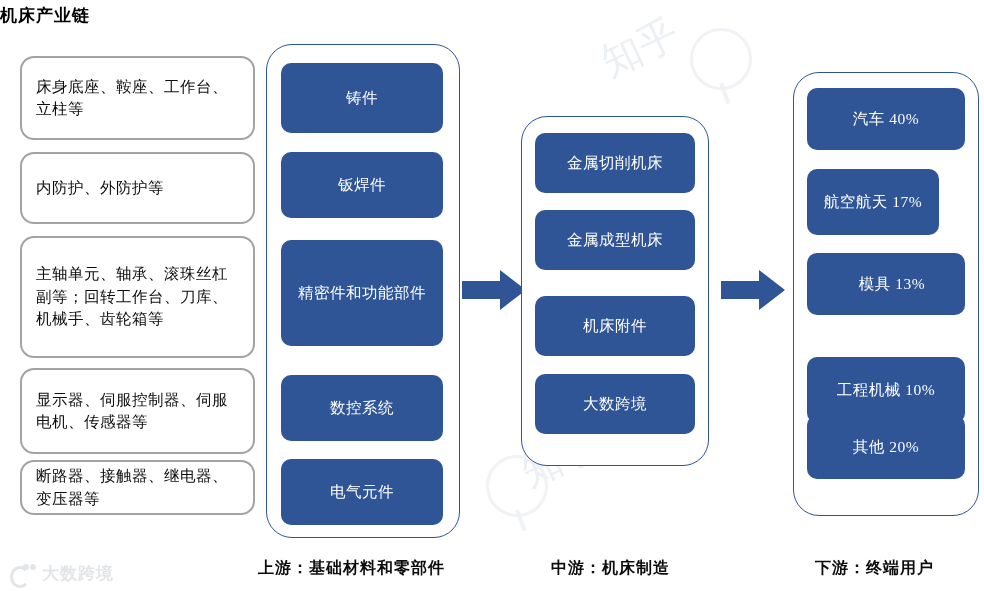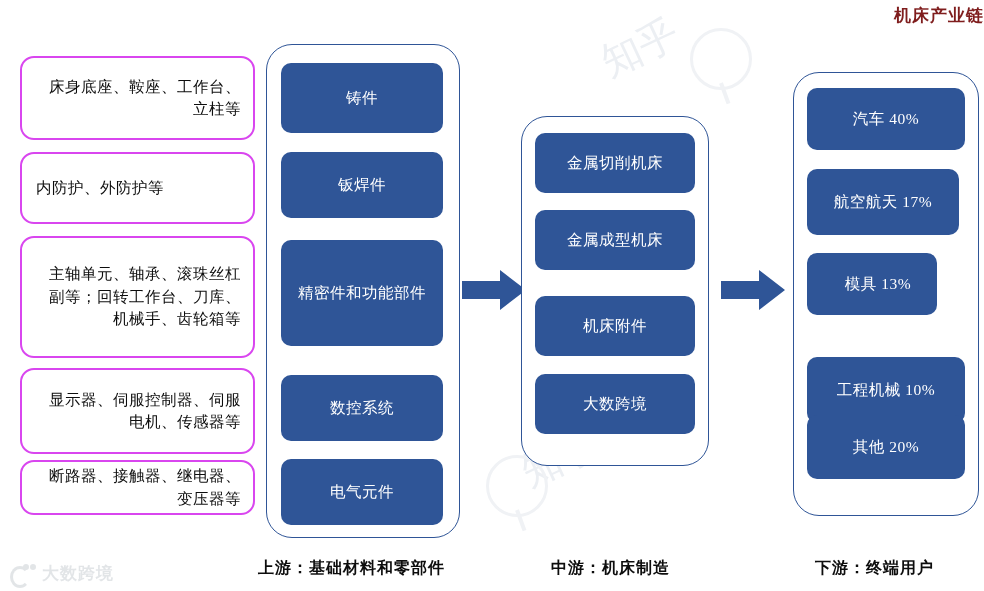--- a/index.html
+++ b/index.html
@@ -15,38 +15,37 @@
     font-family: "Liberation Serif", "DejaVu Serif", serif;
     color: #111111;
   }
 
   
   #chart-title {
     position: absolute;
     left: 0;
     top: 4px;
     width: 984px;
-    text-align: right;
+    text-align: left;
     font-size: 17px;
     font-weight: bold;
     letter-spacing: 1px;
-    color: #7f1d1d;
+    color: #000000;
   }
 
   
   .desc-box {
     position: absolute;
     box-sizing: border-box;
-    border: 2px solid #d946ef;
+    border: 2px solid #a3a3a3;
     border-radius: 14px;
     background: #ffffff;
     display: flex;
     align-items: center;
     padding: 4px 12px 4px 14px;
-    text-align: right;
   }
   .desc-box span {
     font-size: 15.5px;
     line-height: 1.45;
     letter-spacing: 0.5px;
     color: #0d0d0d;
   }
 
   
   .group-container {
@@ -235,24 +234,24 @@
   <svg width="64" height="44" viewBox="0 0 64 44" xmlns="http://www.w3.org/2000/svg">
     <polygon points="0,13 38,13 38,2 64,22 38,42 38,31 0,31" fill="#2F5597"></polygon>
   </svg>
 </div>
 
 <div class="group-container" style="left:793px; top:72px; width:186px; height:444px;"></div>
 
 <div class="blue-box" style="left:807px; top:88px; width:158px; height:62px;">
   <span>汽车 40%</span>
 </div>
-<div class="blue-box" style="left:807px; top:169px; width:152px; height:66px;">
+<div class="blue-box" style="left:807px; top:169px; width:132px; height:66px;">
   <span>航空航天 17%</span>
 </div>
-<div class="blue-box" style="left:807px; top:253px; width:130px; height:62px;padding-left:12px;">
+<div class="blue-box" style="left:807px; top:253px; width:158px; height:62px;padding-left:12px;">
   <span>模具 13%</span>
 </div>
 <div class="blue-box" style="left:807px; top:332px; width:158px; height:66px;margin-top:25px;">
   <span>工程机械 10%</span>
 </div>
 <div class="blue-box" style="left:807px; top:415px; width:158px; height:64px;">
   <span>其他 20%</span>
 </div>
 
 <div class="stage-caption" style="left:258px; top:558px;">上游：基础材料和零部件</div>

